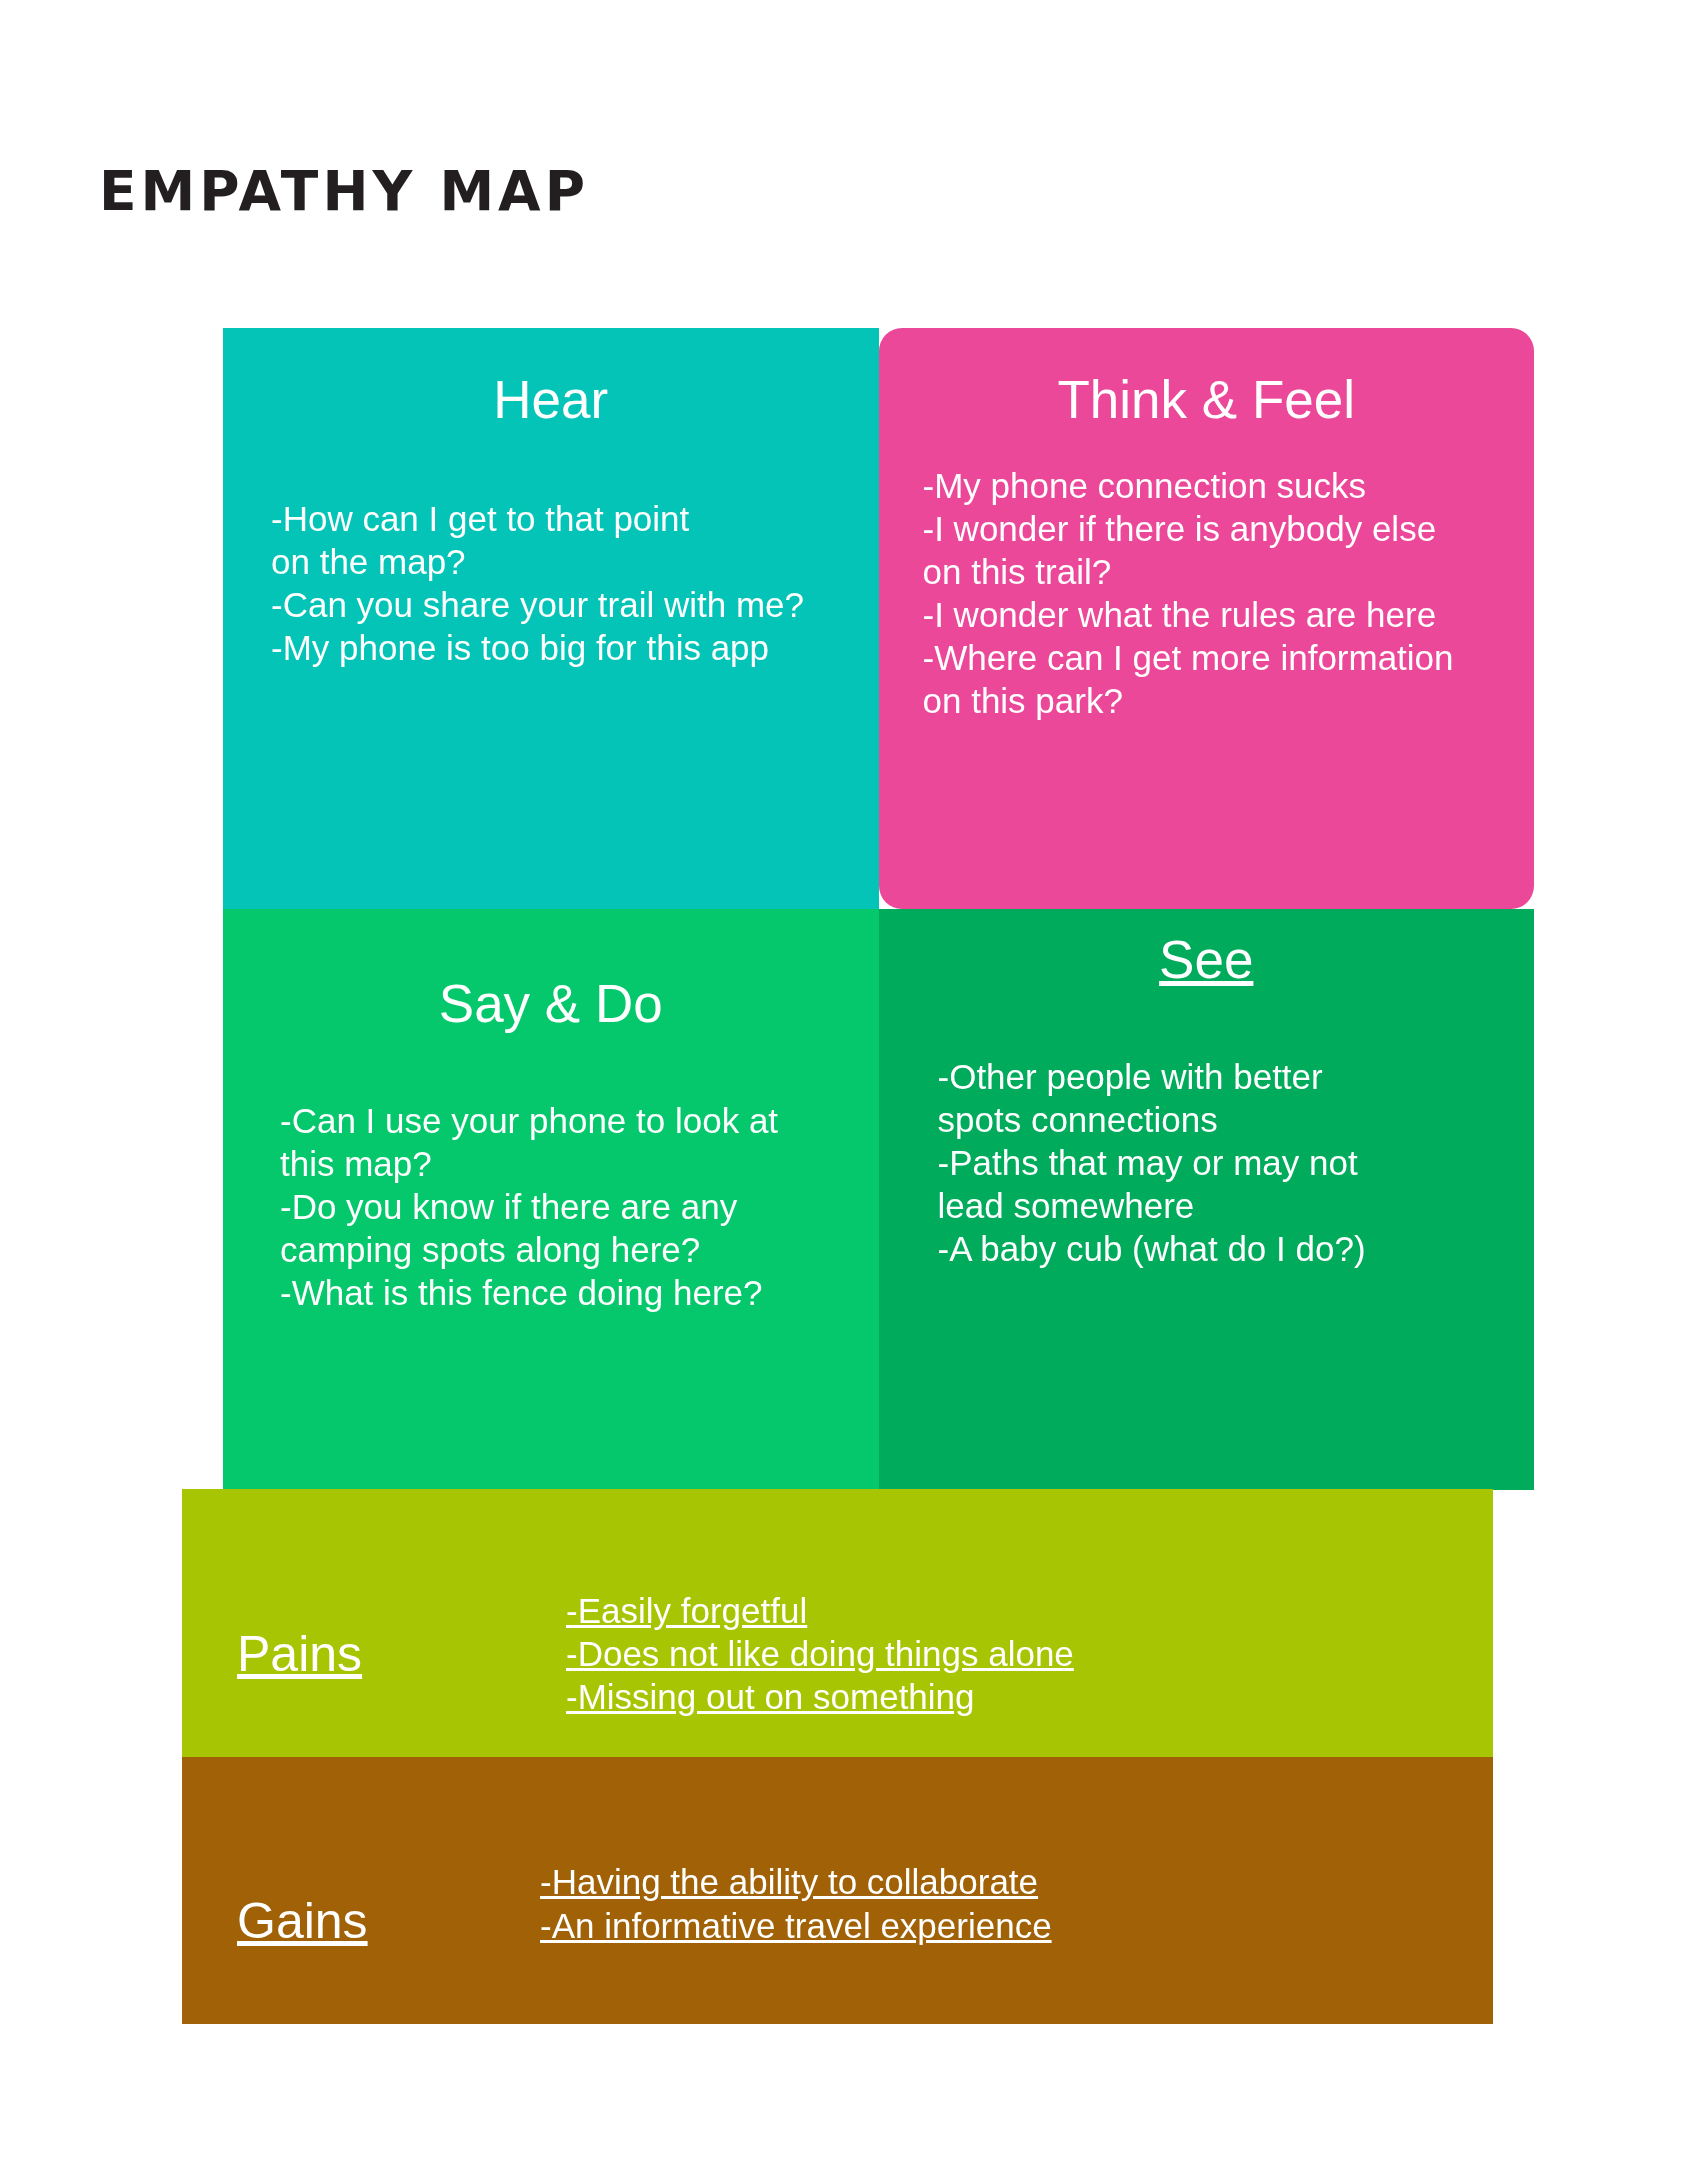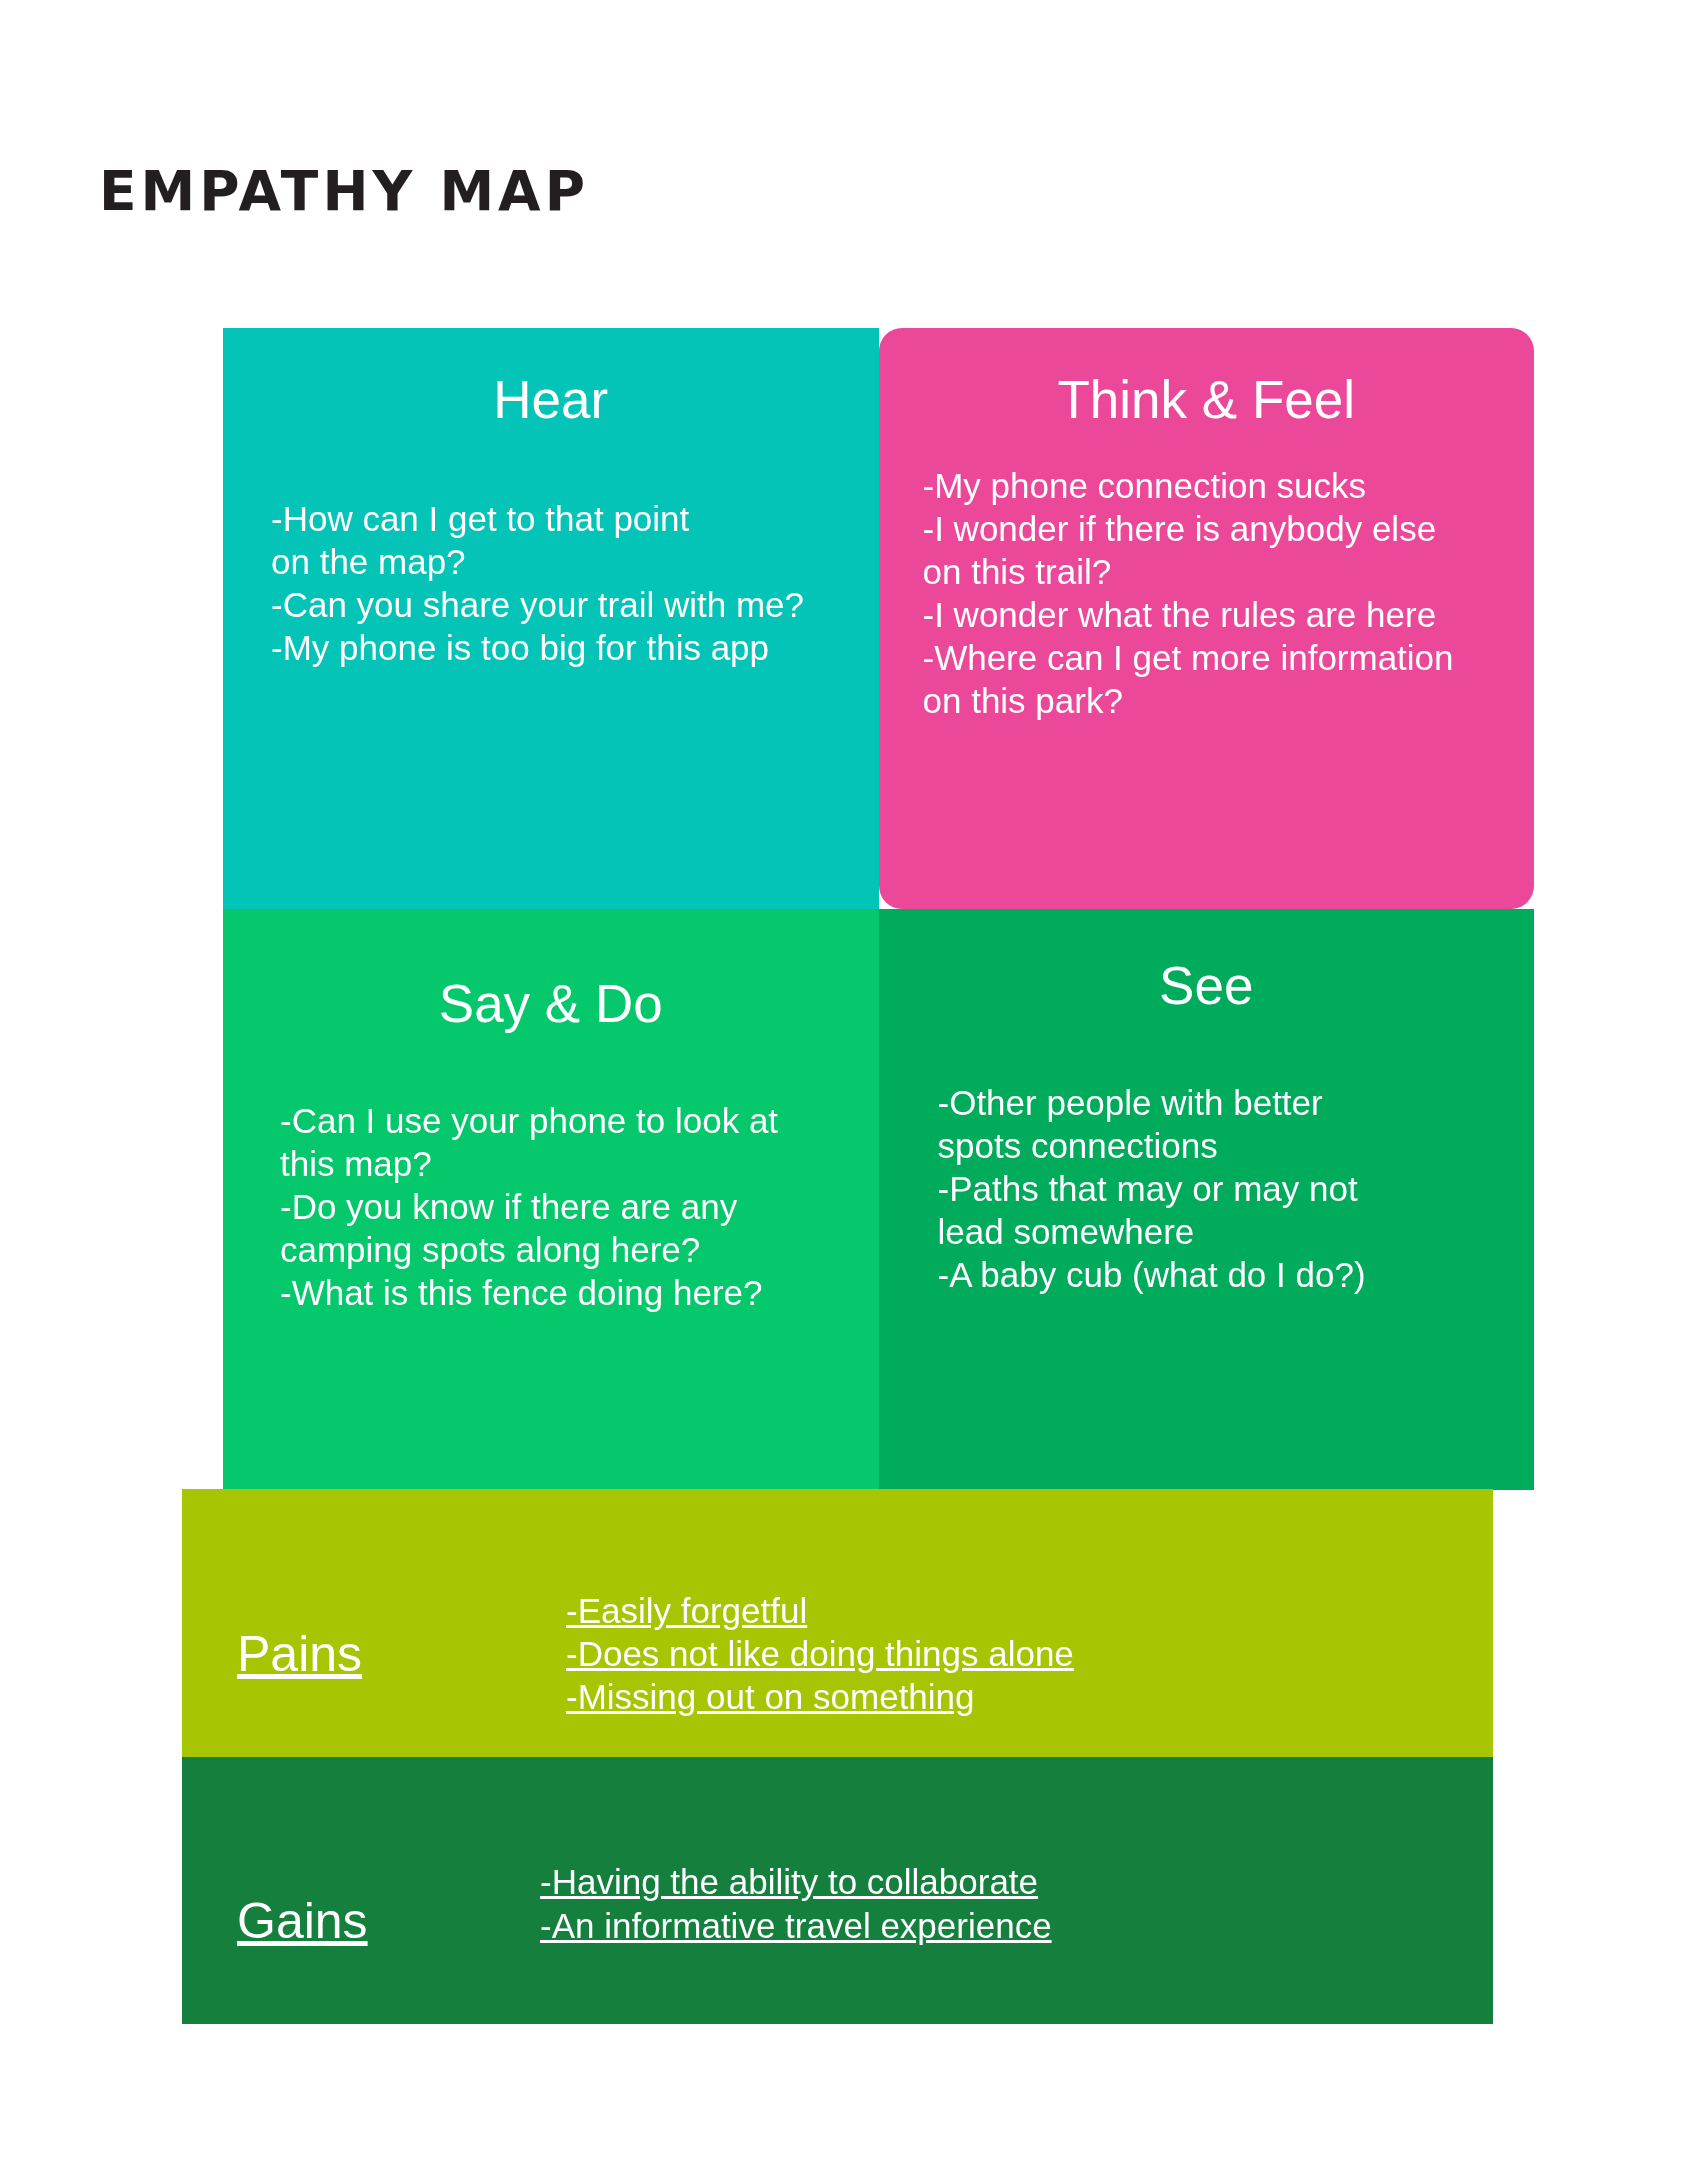--- a/index.html
+++ b/index.html
@@ -73,21 +73,21 @@
     text-align: center;
     font-family: "Liberation Sans", sans-serif;
     font-weight: 400;
     font-size: 53px;
     line-height: 1;
     color: #ffffff;
   }
   .q-hear .quadrant-title      { padding-top: 45px; }
   .q-thinkfeel .quadrant-title { padding-top: 45px; }
   .q-saydo .quadrant-title     { padding-top: 68px; }
-  .q-see .quadrant-title       { padding-top: 50px; }
+  .q-see .quadrant-title       { padding-top: 24px; text-decoration: underline; }
 
   .quadrant-body {
     font-family: "Liberation Sans", sans-serif;
     font-weight: 400;
     font-size: 35px;
     line-height: 1.23;
     color: #ffffff;
   }
   .q-hear .quadrant-body {
     margin: 71px 0 0 48px;
@@ -116,21 +116,21 @@
     color: #ffffff;
     position: relative;
     text-decoration: underline;
   }
   .band-pains {
     height: 268px;
     background: #a8c503;
   }
   .band-gains {
     height: 267px;
-    background: #15803d;
+    background: #a16207;
   }
   .band-label {
     font-family: "Liberation Sans", sans-serif;
     font-weight: 400;
     font-size: 50px;
     line-height: 1;
     color: #ffffff;
     white-space: nowrap;
   }
   .band-pains .band-label {

